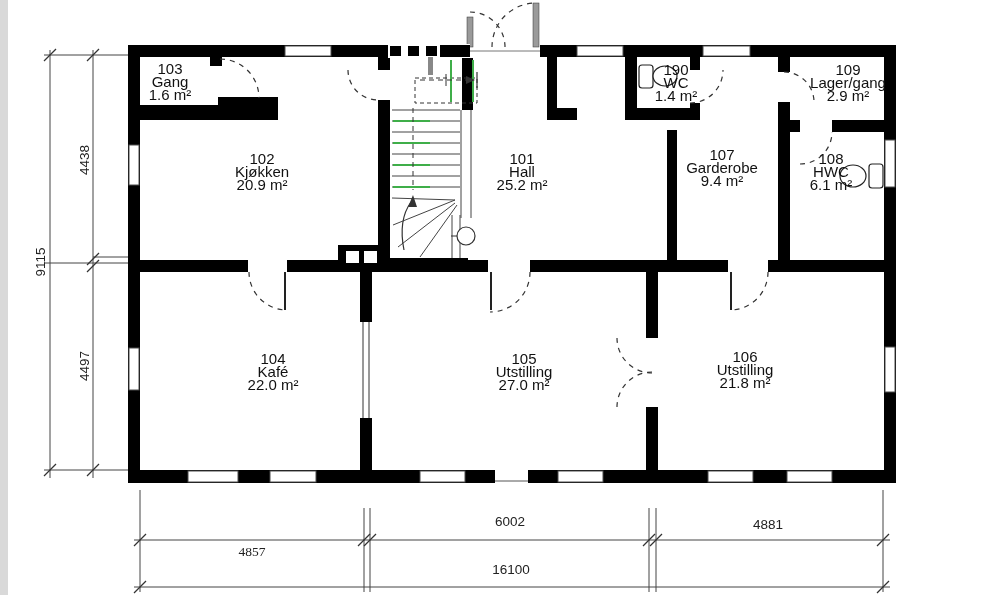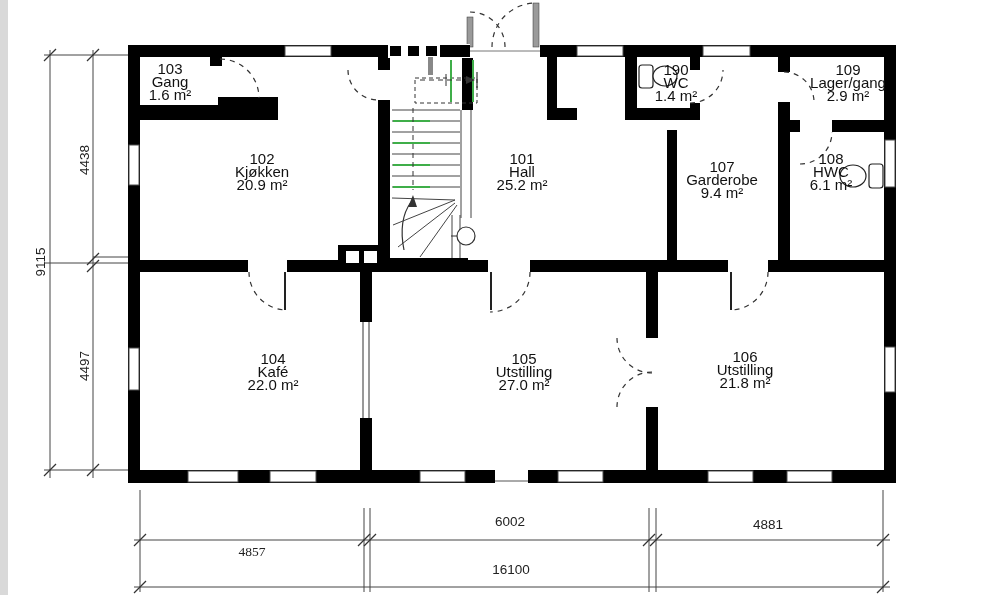--- a/index.html
+++ b/index.html
@@ -243,21 +243,21 @@
 <div class="room-label" style="left:524px;top:352px;">
   <div>105</div>
   <div>Utstilling</div>
   <div>27.0 m²</div>
 </div>
 <div class="room-label" style="left:745px;top:350px;text-align:center;">
   <div>106</div>
   <div>Utstilling</div>
   <div>21.8 m²</div>
 </div>
-<div class="room-label" style="left:722px;top:160px;">
+<div class="room-label" style="left:722px;top:148px;">
   <div>107</div>
   <div>Garderobe</div>
   <div>9.4 m²</div>
 </div>
 <div class="room-label" style="left:831px;top:152px;">
   <div>108</div>
   <div>HWC</div>
   <div>6.1 m²</div>
 </div>
 <div class="room-label" style="left:840px;top:63px;margin-left:8px;">

